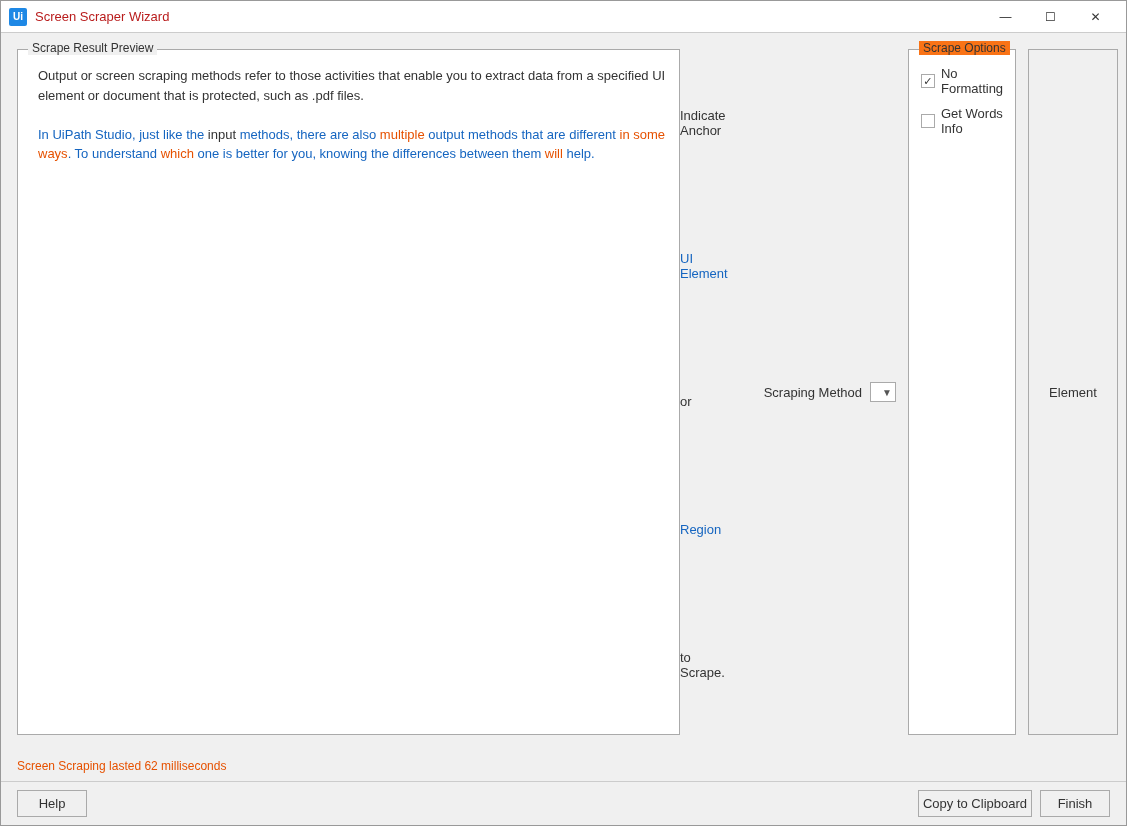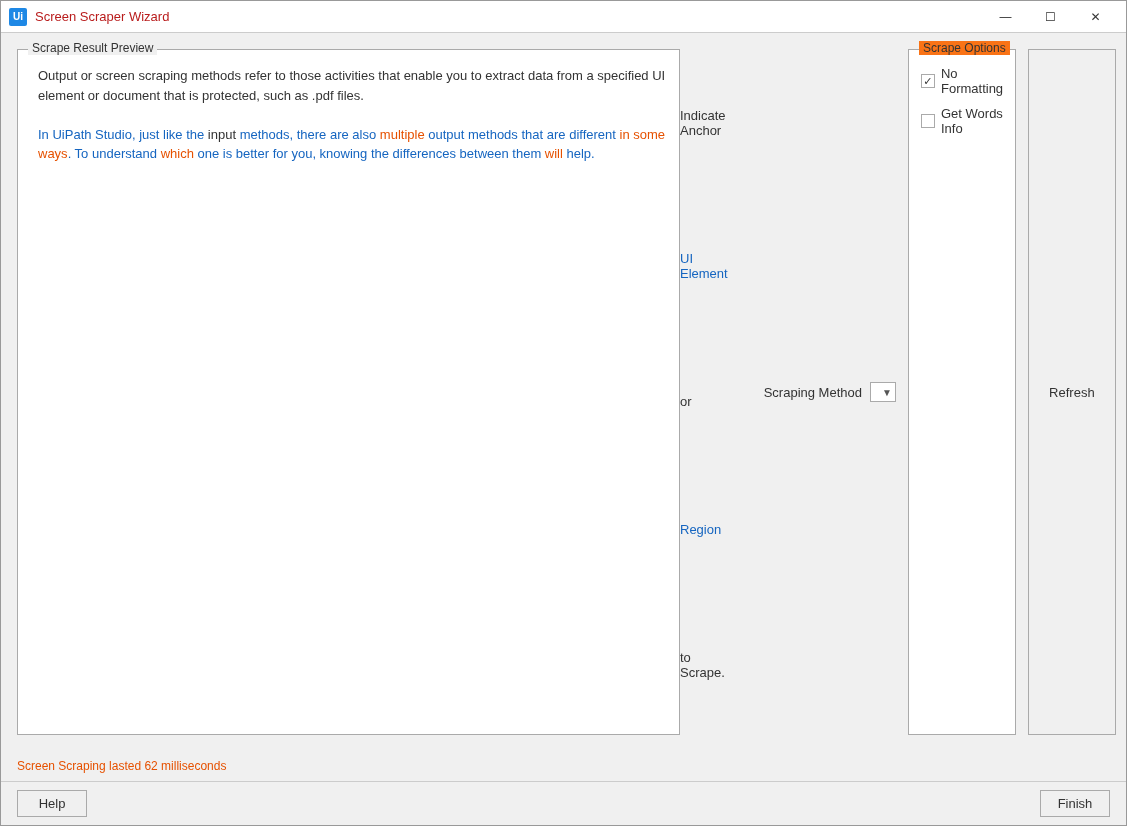--- a/index.html
+++ b/index.html
@@ -379,32 +379,33 @@
               <span>No Formatting</span>
             </div>
             <div class="option-row">
               <div class="checkbox-custom"></div>
               <span>Get Words Info</span>
             </div>
           </div>
         </div>
 
         <div class="refresh-btn-row">
-          <button class="refresh-btn">Refresh</button>
+          <button class="refresh-btn">Element</button>
         </div>
 
       </div>
     </div>
 
     <div class="status-bar-bottom">
       <span>Screen Scraping lasted 62 milliseconds</span>
     </div>
   </div>
 
   <div class="footer">
     <div class="footer-left">
       <button class="footer-btn">Help</button>
     </div>
     <div class="footer-right">
+      <button class="footer-btn">Copy to Clipboard</button>
       <button class="footer-btn">Finish</button>
     </div>
   </div>
 </div>
 
 </body></html>

